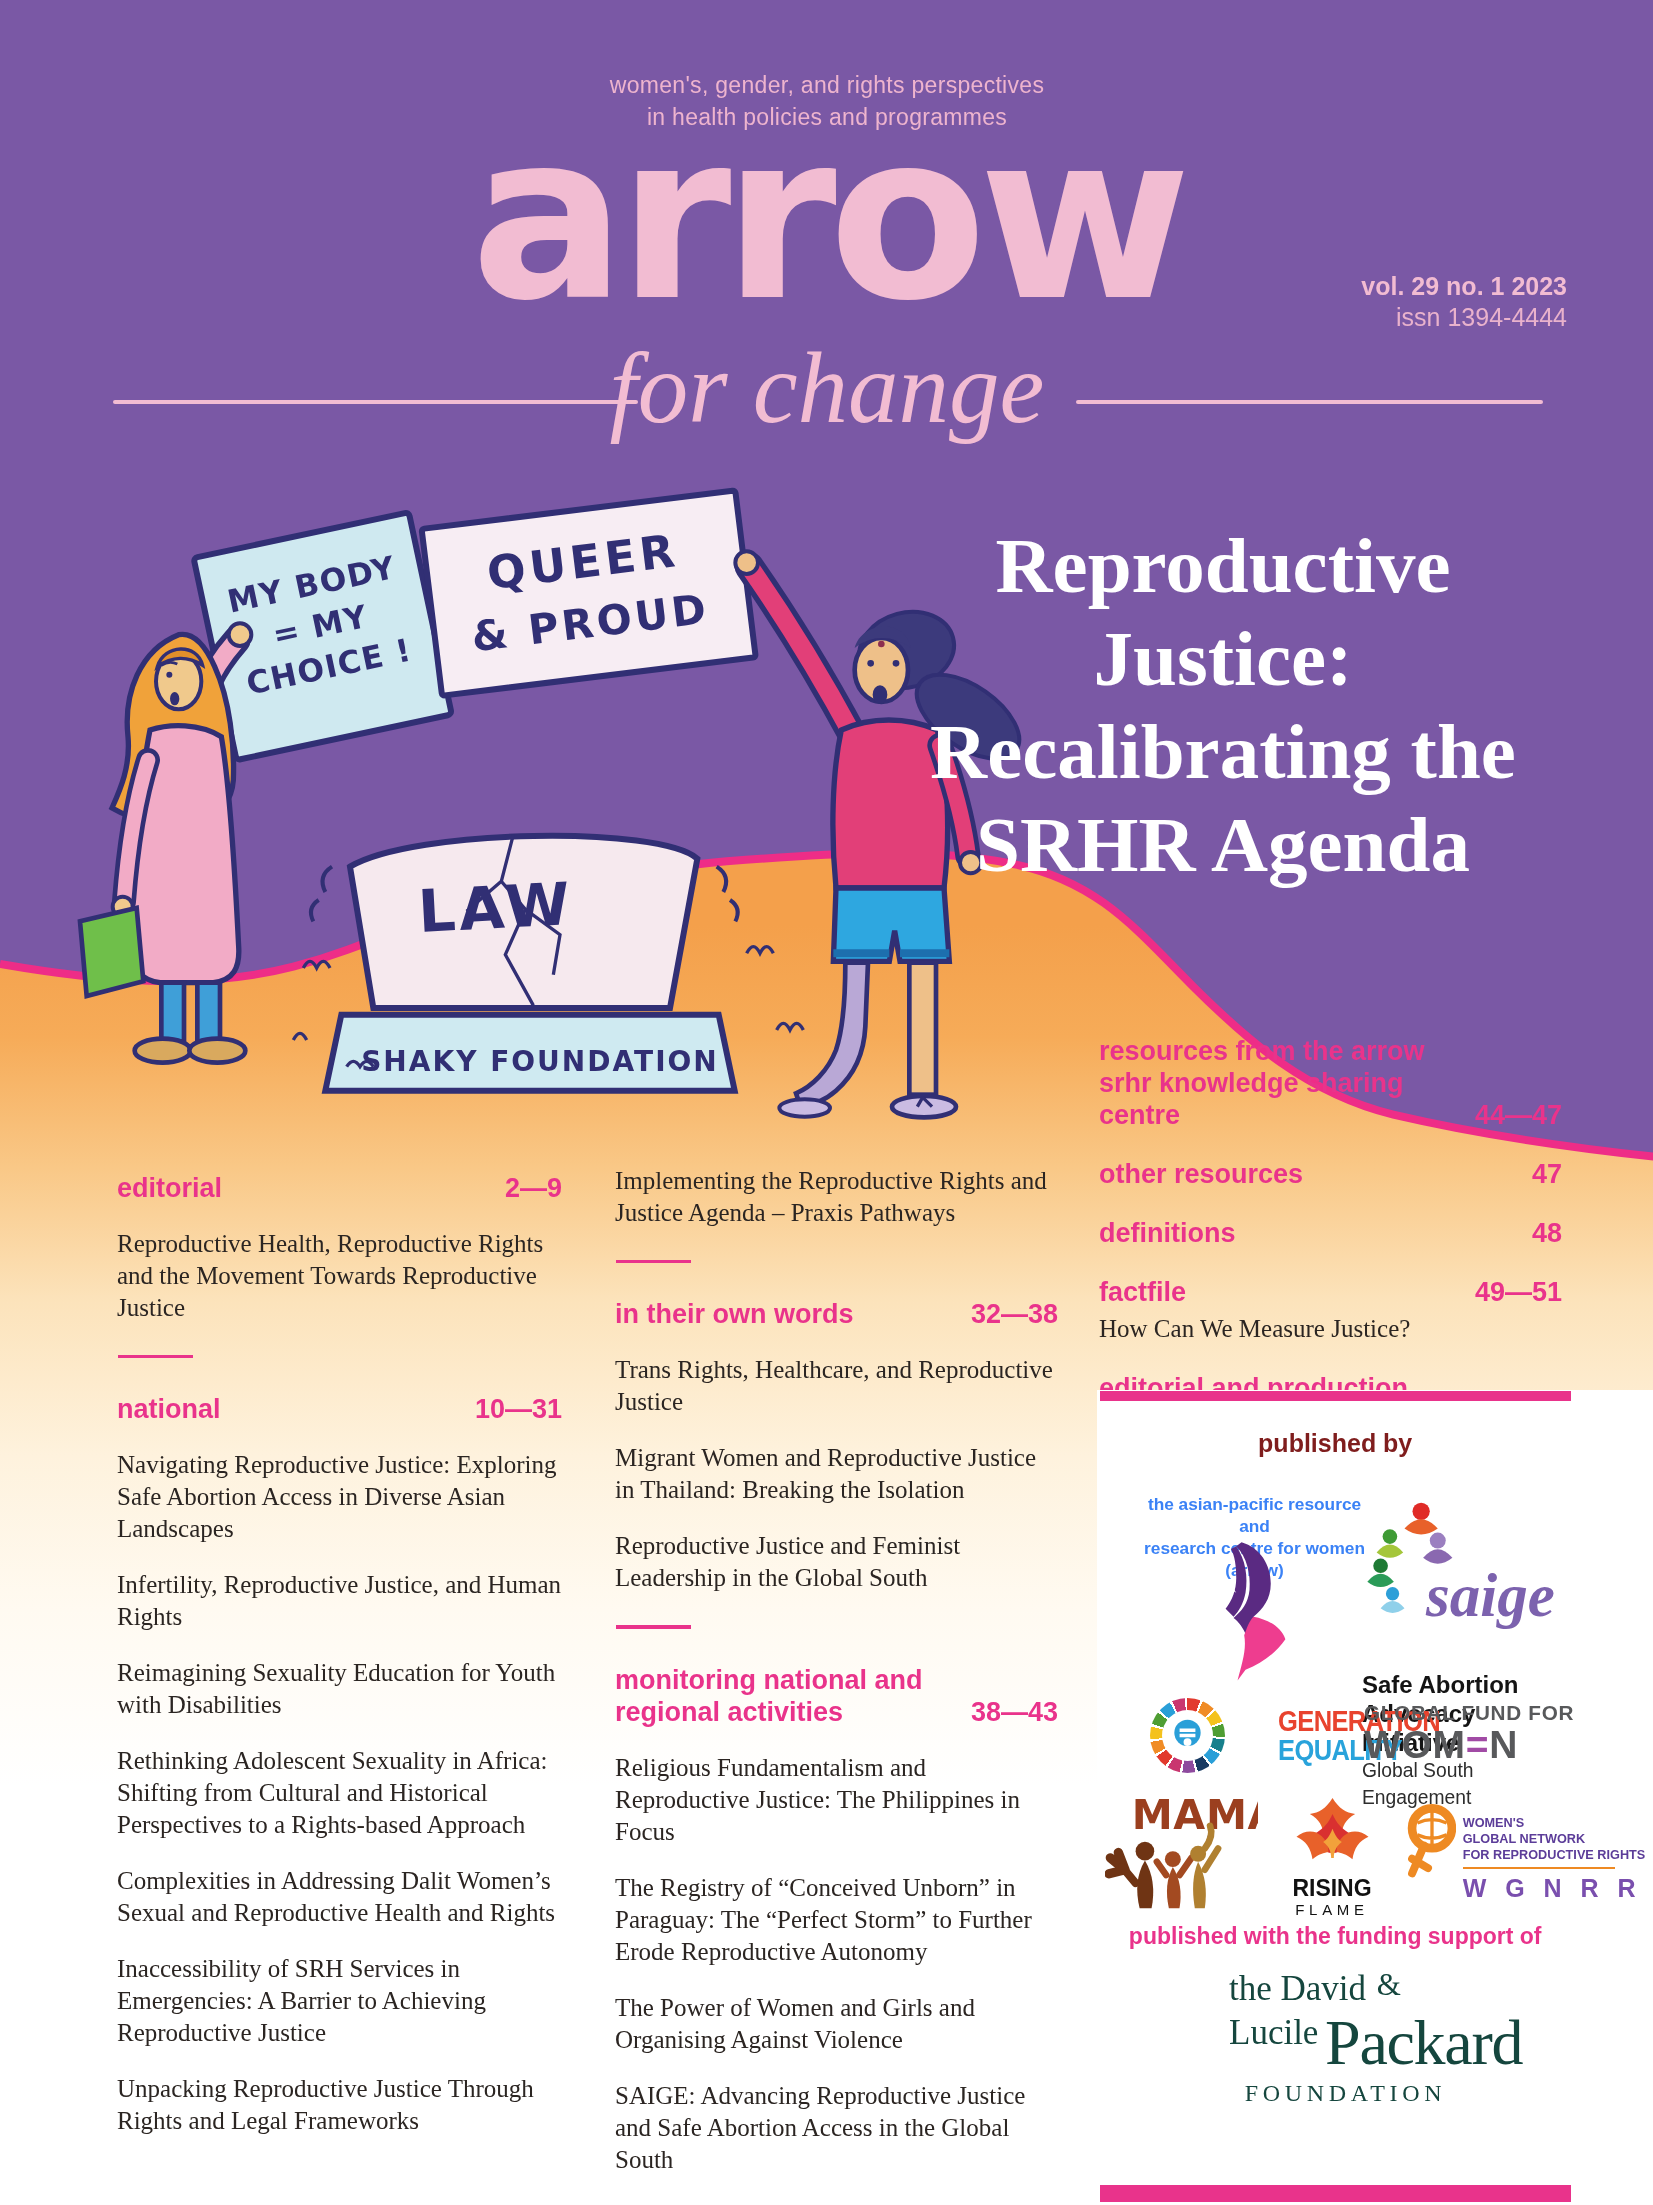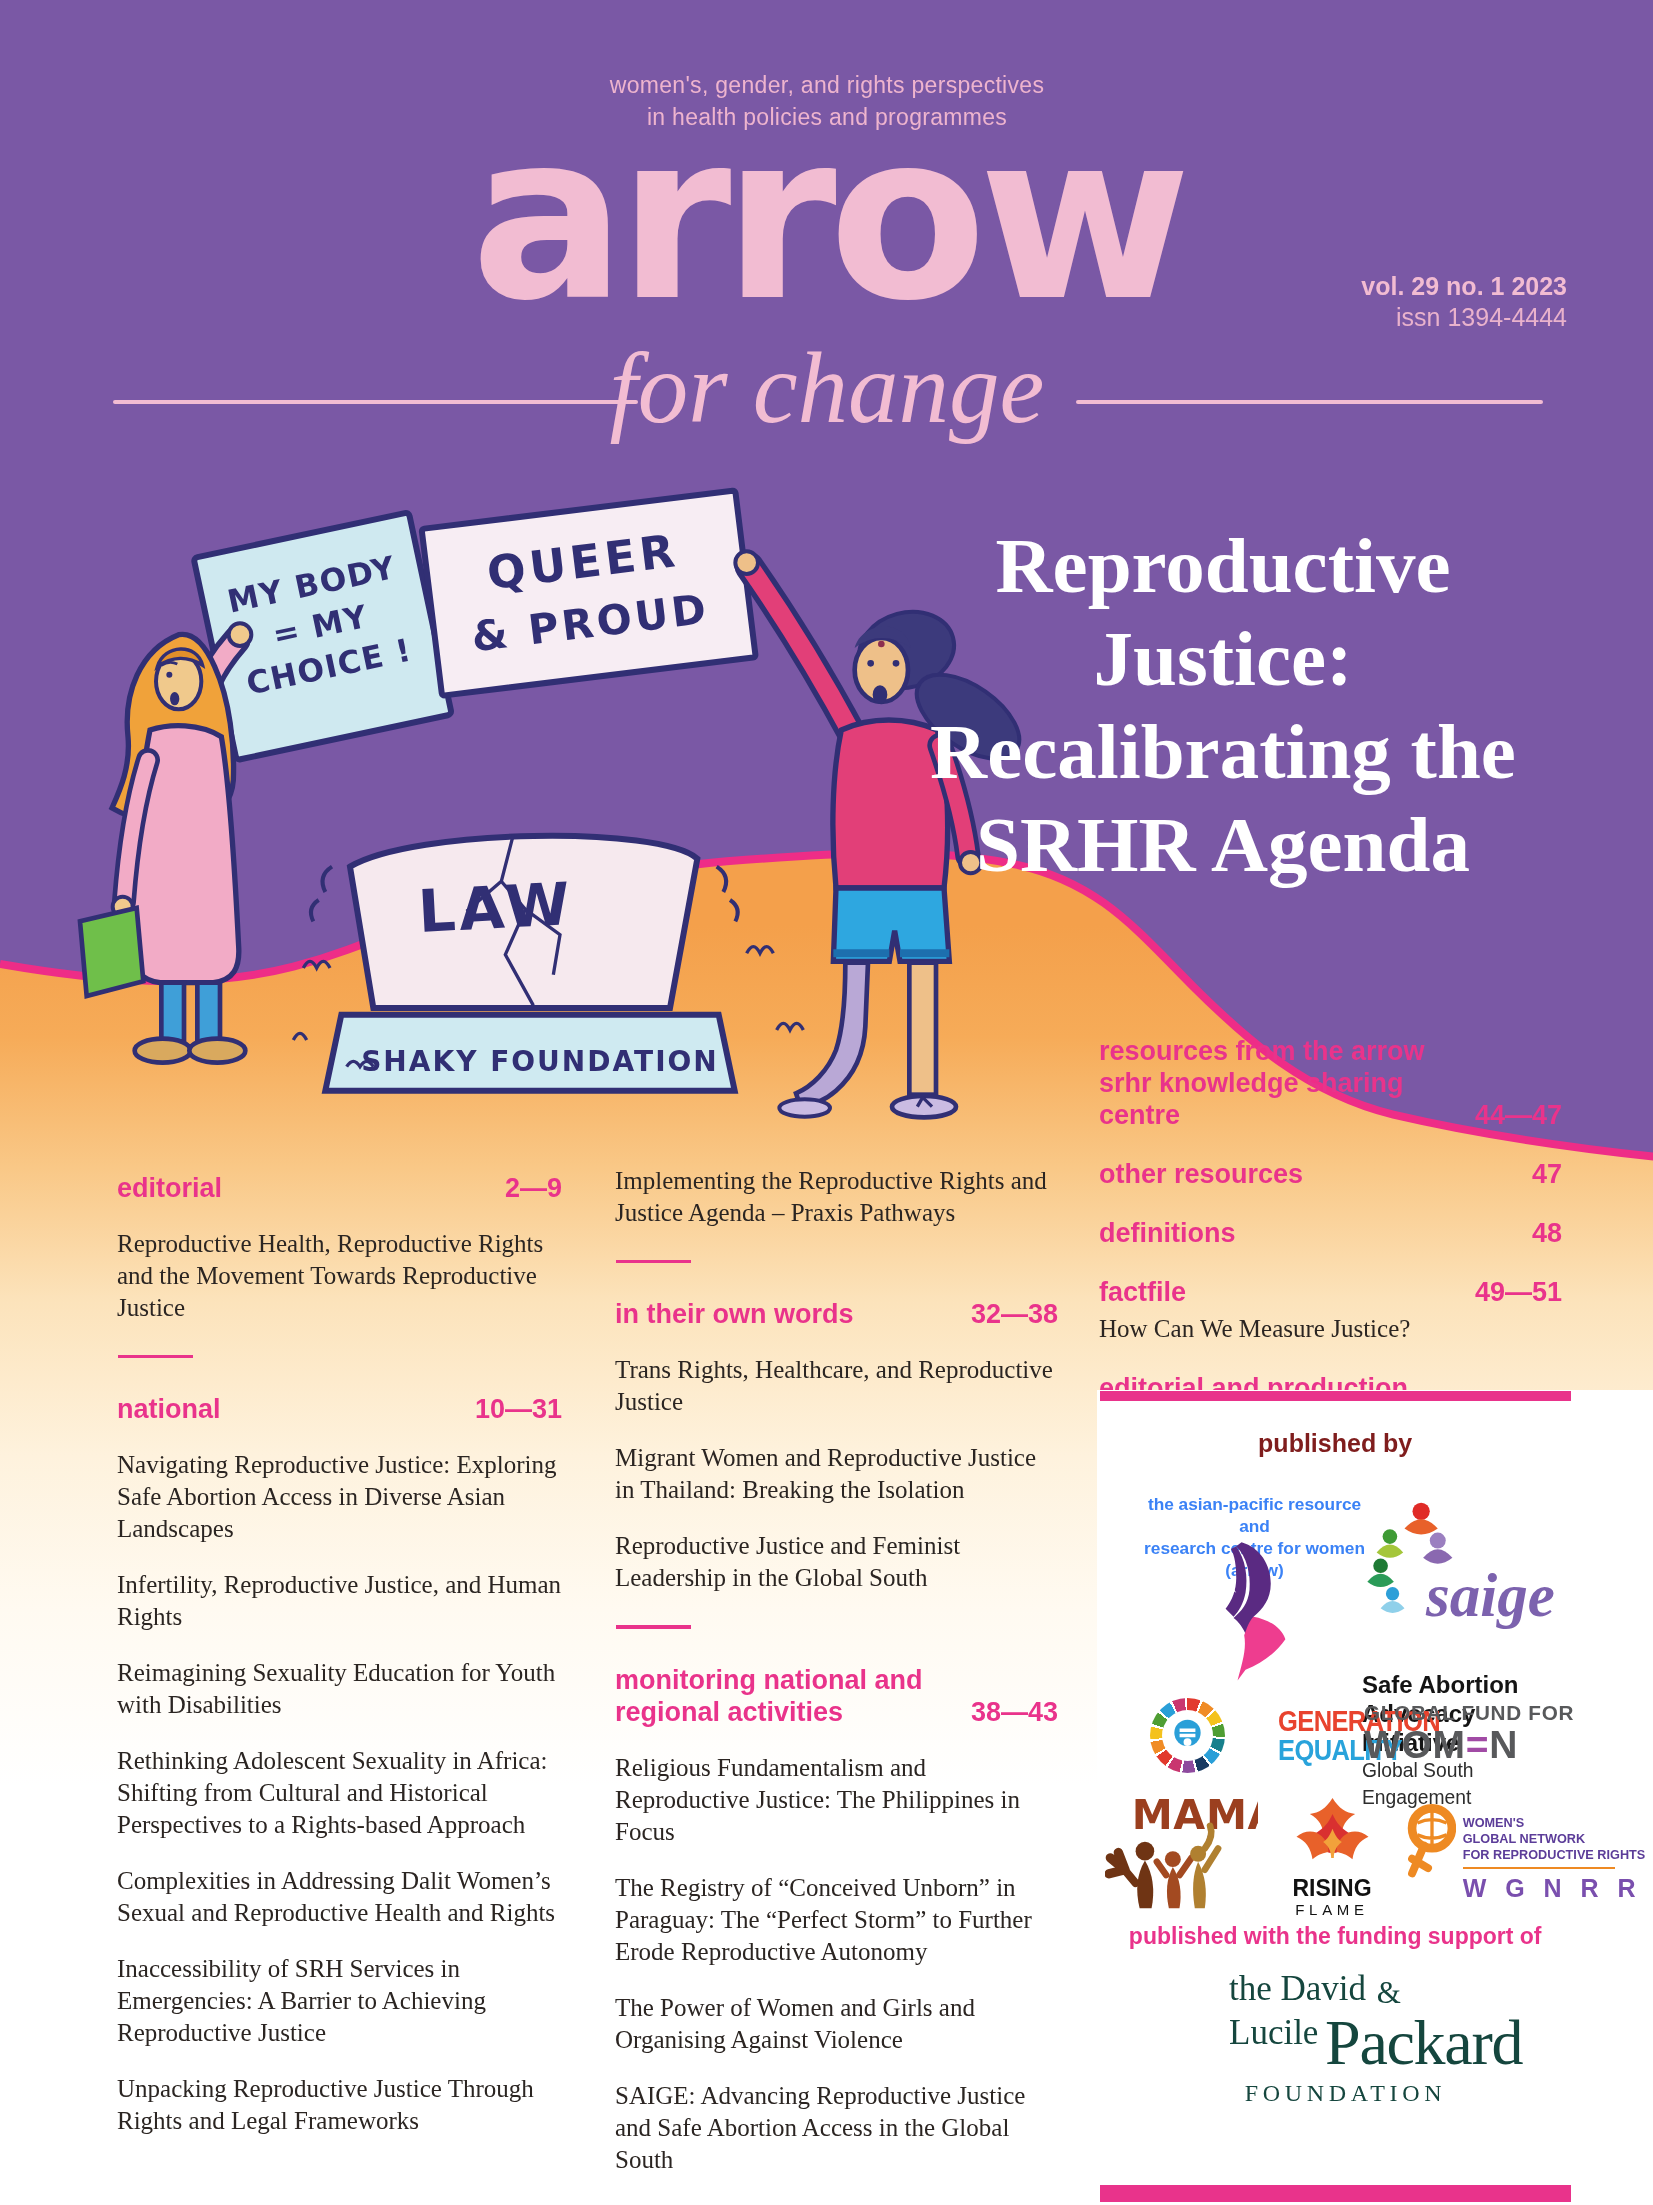--- a/index.html
+++ b/index.html
@@ -95,21 +95,21 @@
   .rising .l2{font-weight:400;font-size:15px;letter-spacing:4.7px;color:#111;}
   .wgnrr{position:absolute;left:307px;top:413px;display:flex;align-items:flex-start;}
   .wgnrr-text{margin-left:6.7px;margin-top:12px;}
   .wgnrr-text .line{color:#5c3d99;font-weight:700;font-size:12.7px;line-height:16px;}
   .wgnrr-rule{width:152px;height:2px;background:#ee8a23;margin:4px 0 5.3px;}
   .wgnrr-acro{color:#7a4fae;font-weight:700;font-size:25px;letter-spacing:6px;}
   .funding{position:absolute;left:2.7px;top:533px;width:471px;text-align:center;
     color:#e9338b;font-weight:700;font-size:23px;}
   .packard{position:absolute;left:132px;top:581px;width:233px;color:#15463e;
     font-family:"Liberation Serif", serif;}
-  .packard .row1{display:flex;align-items:flex-end;}
+  .packard .row1{display:flex;align-items:flex-start;}
   .packard .the-david{font-size:35px;line-height:35px;}
   .packard .amp{font-size:31px;line-height:27px;margin-left:10.7px;}
   .packard .row2{display:flex;align-items:flex-start;margin-top:8px;}
   .packard .lucile{font-size:35px;line-height:37px;}
   .packard .name{font-size:64px;line-height:57px;margin-left:6.7px;letter-spacing:-1.3px;}
   .packard .foundation{font-size:24px;letter-spacing:4.7px;margin-top:9.3px;text-align:center;width:100%;}
 </style>
 </head>
 <body>
 

